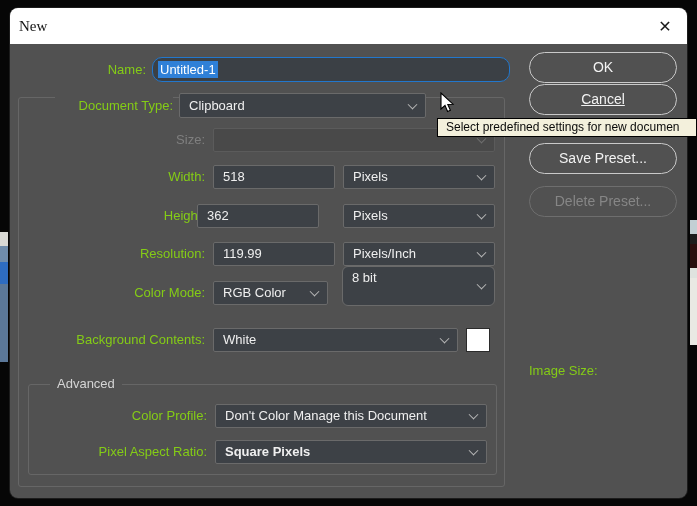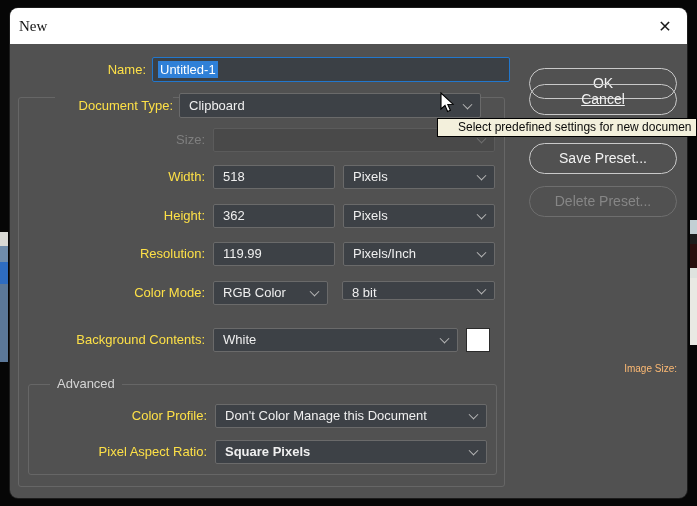--- a/index.html
+++ b/index.html
@@ -27,21 +27,21 @@
     display:flex; align-items:center;font-family:Liberation Serif, serif;
   }
   .titlebar .title { font-size:15px; margin-left:9px; }
   .close-btn {
     position:absolute; right:6px; top:3px; width:32px; height:30px;
     display:flex; align-items:center; justify-content:center;
     font-size:16px; color:#1a1a1a; cursor:default;
   }
 
   .lbl {
-    position:absolute; text-align:right; color:#fde047; font-size:13px;
+    position:absolute; text-align:right; color:#84cc16; font-size:13px;
     line-height:24px; white-space:nowrap;
   }
   .lbl.disabled { color:#7f7f7f; }
 
   .box {
     position:absolute; background:#3d4146; border:1px solid #6a6a6a;
     border-radius:2px; color:#efefef; font-size:13px; line-height:22px;
     padding:0 9px; white-space:nowrap; overflow:hidden;
   }
   .box.dd { padding-right:22px; }
@@ -49,21 +49,21 @@
 
   .chev {
     position:absolute; right:9px; top:50%; width:7px; height:7px;
     border-right:1px solid #b8b8b8; border-bottom:1px solid #b8b8b8;
     transform:translateY(-70%) rotate(45deg);
   }
   .box.disabled .chev { border-color:#707070; }
 
   .name-field {
     position:absolute; left:142px; top:49px; width:358px; height:25px;
-    background:#3b4045; border:1px solid #2277cc; border-radius:2px;
+    background:#3b4045; border:1px solid #2277cc; border-radius:10px;
     font-size:13px; line-height:23px; padding:0 5px; color:#ffffff;
   }
   .name-field .sel { background:#2f80d7; padding:1px 2px; }
 
   .groupbox {
     position:absolute; border:1px solid #666666; border-radius:3px;
     background:transparent;
   }
   .outer-box { left:8px; top:89px; width:487px; height:390px; }
   .advanced-box { left:18px; top:376px; width:469px; height:91px; }
@@ -80,28 +80,28 @@
 
   .pill {
     position:absolute; left:519px; width:148px; height:31px;
     border:1px solid #c9c9c9; border-radius:16px; background:transparent;
     color:#f2f2f2; font-size:14px; text-align:center; line-height:29px;
     font-family:"Liberation Sans", sans-serif; cursor:default;
   }
   .pill.disabled { border-color:#6e6e6e; color:#868686; }
 
   .image-size {
-    position:absolute; left:519px; width:148px; text-align:right;
-    color:#fdba74; font-size:10px;
+    position:absolute; left:519px; width:148px; text-align:left;
+    color:#84cc16; font-size:13px;
   }
 
   .tooltip {
     position:absolute; left:437px; top:118px; width:260px; height:19px;
     background:#f3f0dc; border:1px solid #000000; color:#0a0a0a;
-    font-size:12px; line-height:16px; padding:0 20px; white-space:nowrap;
+    font-size:12px; line-height:16px; padding:0 8px; white-space:nowrap;
     overflow:hidden; z-index:30;
   }
 
   .cursor { position:absolute; left:439px; top:92px; z-index:40; }
 </style>
 </head>
 <body>
 
 <div class="stage">
 
@@ -118,42 +118,42 @@
     </div>
 
     <div class="groupbox outer-box"></div>
 
     <div class="lbl" style="top:49px; right:541px; width:120px; line-height:25px;">Name:</div>
     <div class="name-field">
       <span class="sel">Untitled-1</span>
     </div>
 
     <div class="lbl doc-label-mask" style="top:85px; right:514px; width:118px; line-height:25px;">Document Type:</div>
-    <div class="box dd" style="left:169px; top:85px; width:302px; height:25px; line-height:23px;">
+    <div class="box dd" style="left:169px; top:85px; width:247px; height:25px; line-height:23px;">
       <span>Clipboard</span>
       <span class="chev"></span>
     </div>
 
     <div class="lbl disabled" style="top:120px; right:482px; width:120px;">Size:</div>
     <div class="box dd disabled" style="left:203px; top:120px; width:282px; height:24px;">
       <span></span>
       <span class="chev"></span>
     </div>
 
     <div class="lbl" style="top:157px; right:482px; width:120px;">Width:</div>
     <div class="box" style="left:203px; top:157px; width:122px; height:24px;">
       <span>518</span>
     </div>
     <div class="box dd" style="left:333px; top:157px; width:152px; height:24px;">
       <span>Pixels</span>
       <span class="chev"></span>
     </div>
 
     <div class="lbl" style="top:196px; right:482px; width:120px;">Height:</div>
-    <div class="box" style="left:203px; top:196px; width:122px; height:24px;">
+    <div class="box" style="left:187px; top:196px; width:122px; height:24px;">
       <span>362</span>
     </div>
     <div class="box dd" style="left:333px; top:196px; width:152px; height:24px;">
       <span>Pixels</span>
       <span class="chev"></span>
     </div>
 
     <div class="lbl" style="top:234px; right:482px; width:120px;">Resolution:</div>
     <div class="box" style="left:203px; top:234px; width:122px; height:24px;">
       <span>119.99</span>
@@ -161,21 +161,21 @@
     <div class="box dd" style="left:333px; top:234px; width:152px; height:24px;">
       <span>Pixels/Inch</span>
       <span class="chev"></span>
     </div>
 
     <div class="lbl" style="top:273px; right:482px; width:120px;">Color Mode:</div>
     <div class="box dd" style="left:203px; top:273px; width:115px; height:24px;">
       <span>RGB Color</span>
       <span class="chev"></span>
     </div>
-    <div class="box dd" style="left:332px; top:273px; width:153px; height:19px;">
+    <div class="box dd" style="left:332px; top:258px; width:153px; height:40px;border-radius:6px;">
       <span>8 bit</span>
       <span class="chev"></span>
     </div>
 
     <div class="lbl" style="top:320px; right:482px; width:160px;">Background Contents:</div>
     <div class="box dd" style="left:203px; top:320px; width:245px; height:24px;">
       <span>White</span>
       <span class="chev"></span>
     </div>
     <div class="swatch" style="background: rgb(255, 255, 255);"></div>
@@ -188,21 +188,21 @@
       <span>Don't Color Manage this Document</span>
       <span class="chev"></span>
     </div>
 
     <div class="lbl" style="top:432px; right:480px; width:150px;">Pixel Aspect Ratio:</div>
     <div class="box dd" style="left:205px; top:432px; width:272px; height:24px;font-weight:bold;">
       <span>Square Pixels</span>
       <span class="chev"></span>
     </div>
 
-    <div class="pill" style="top:60px;">OK</div>
+    <div class="pill" style="top:44px;">OK</div>
     <div class="pill" style="top:76px;text-decoration:underline;">Cancel</div>
     <div class="pill disabled" style="top:178px;">Delete Preset...</div>
     <div class="pill" style="top:135px;">Save Preset...</div>
 
     <div class="image-size" style="top:355px;">Image Size:</div>
 
   </div>
 
   <div class="tooltip">Select predefined settings for new documen</div>
 

